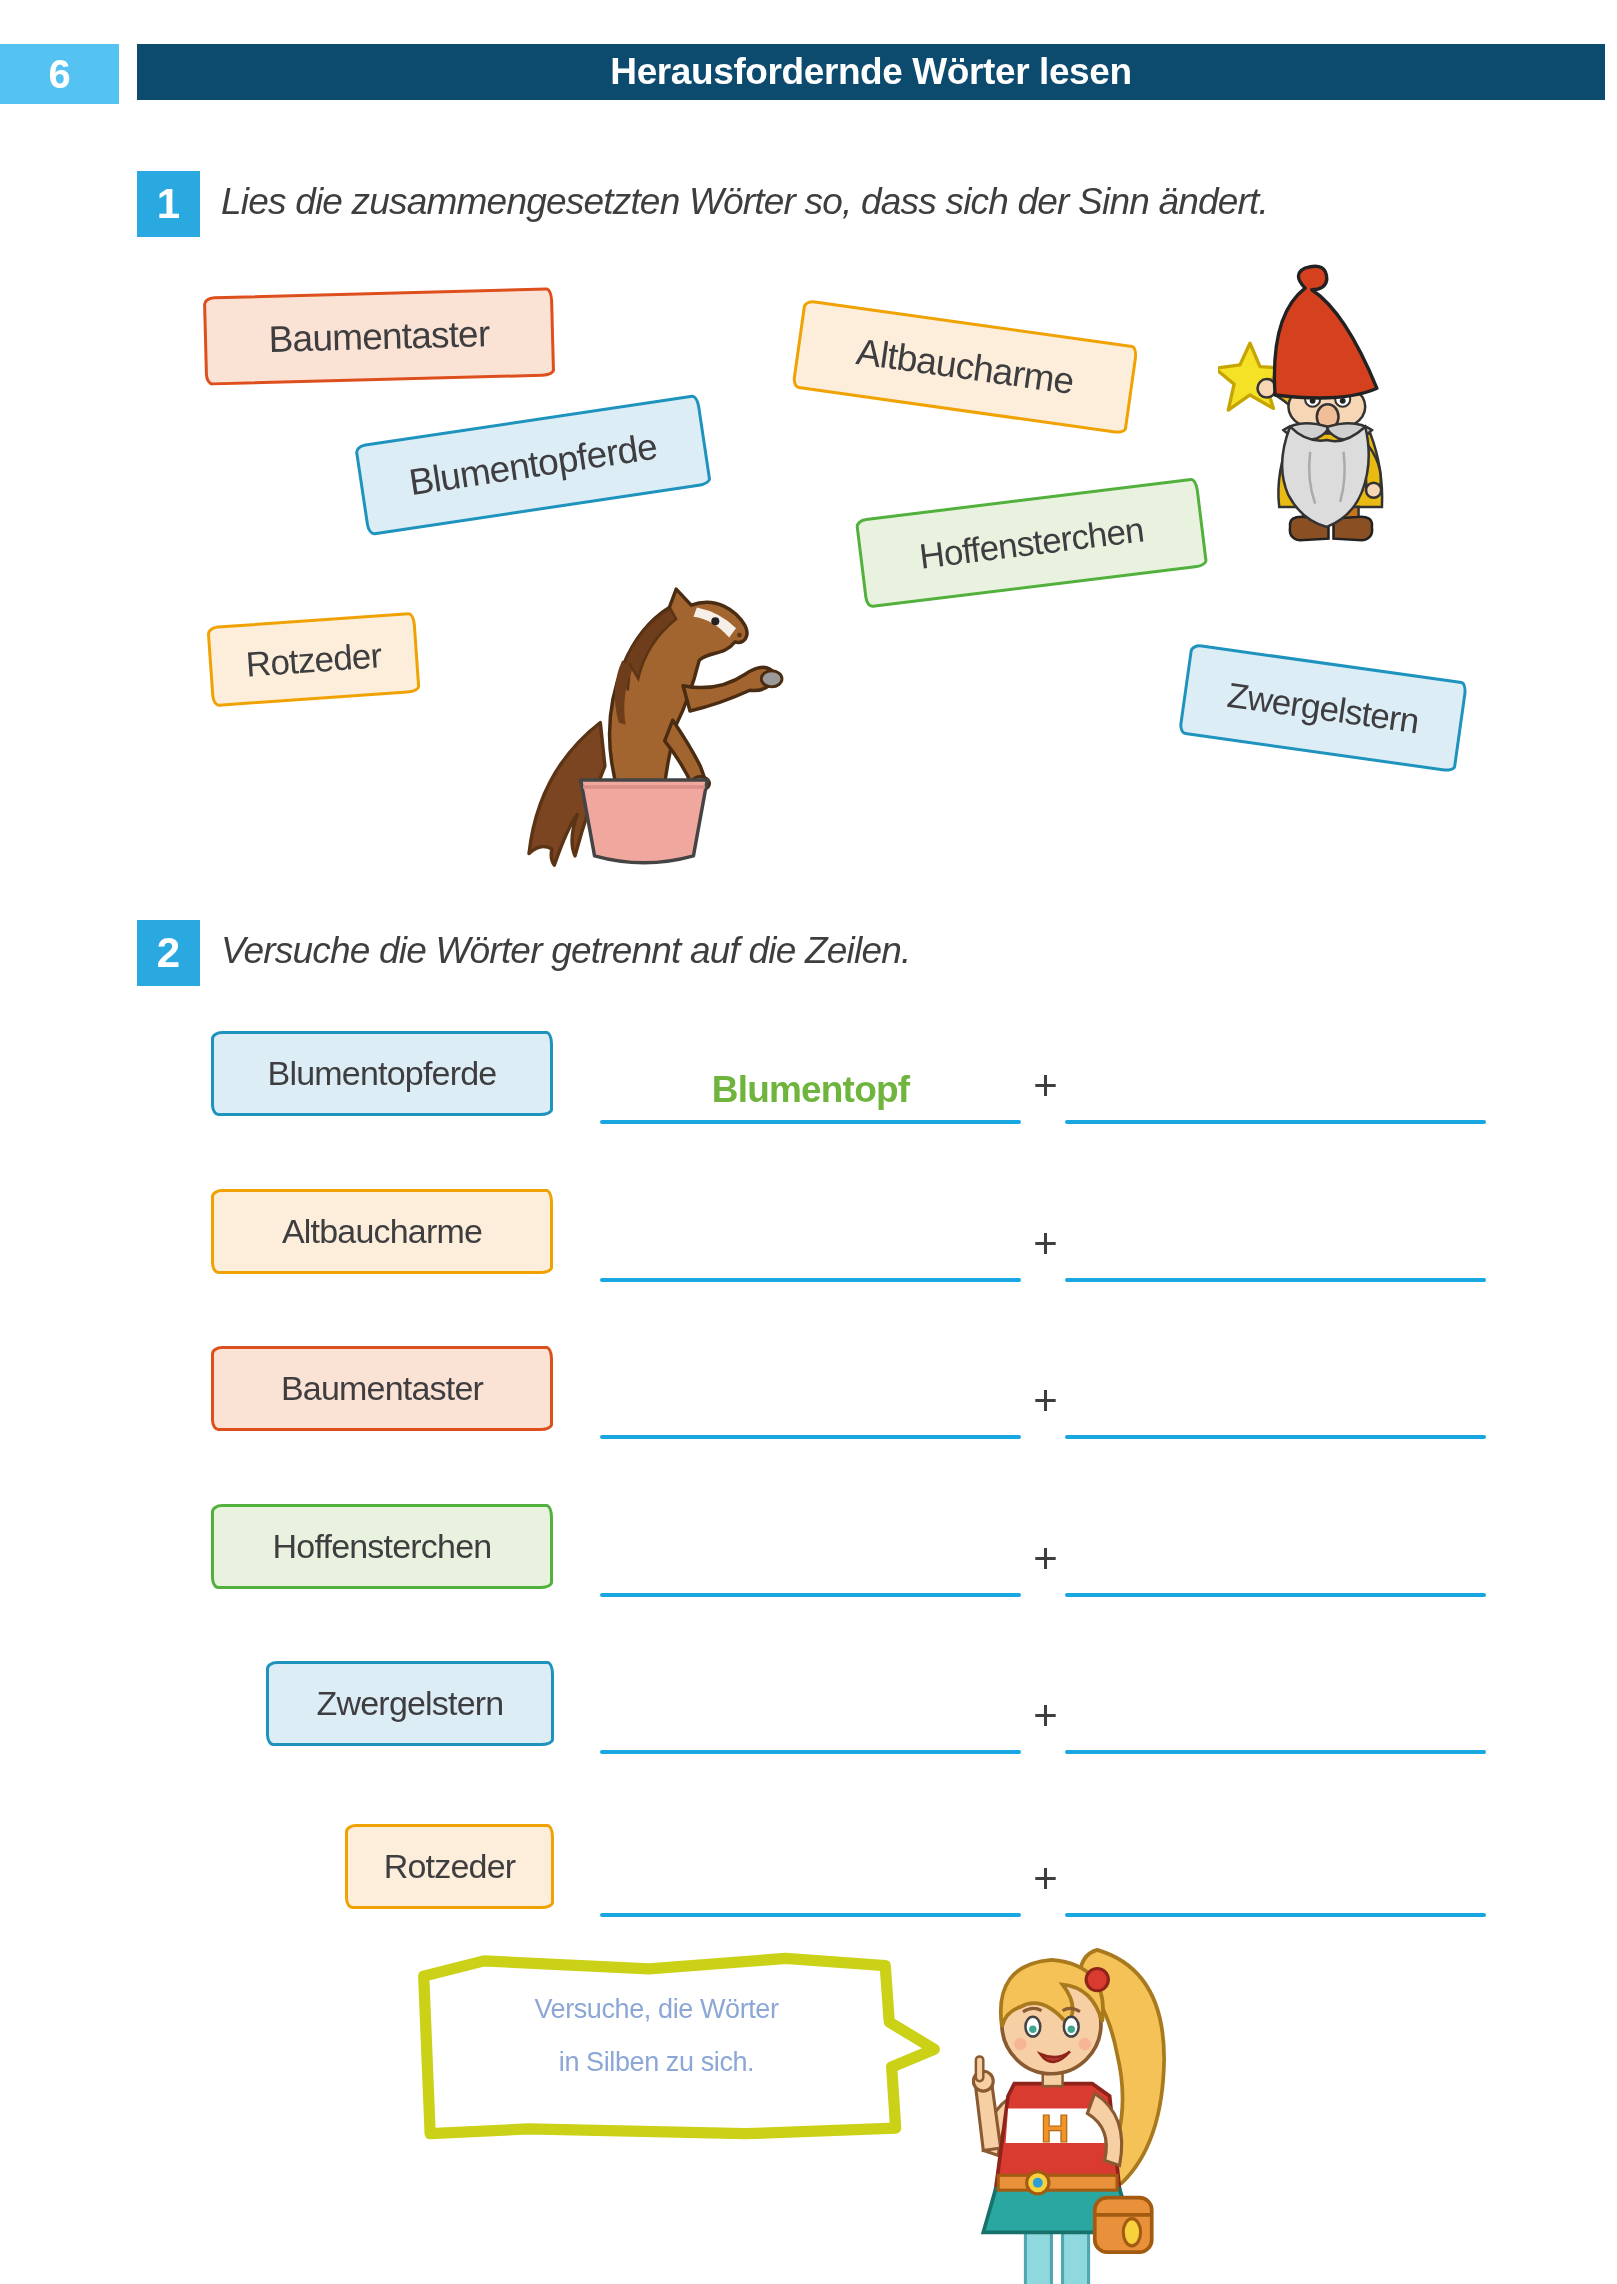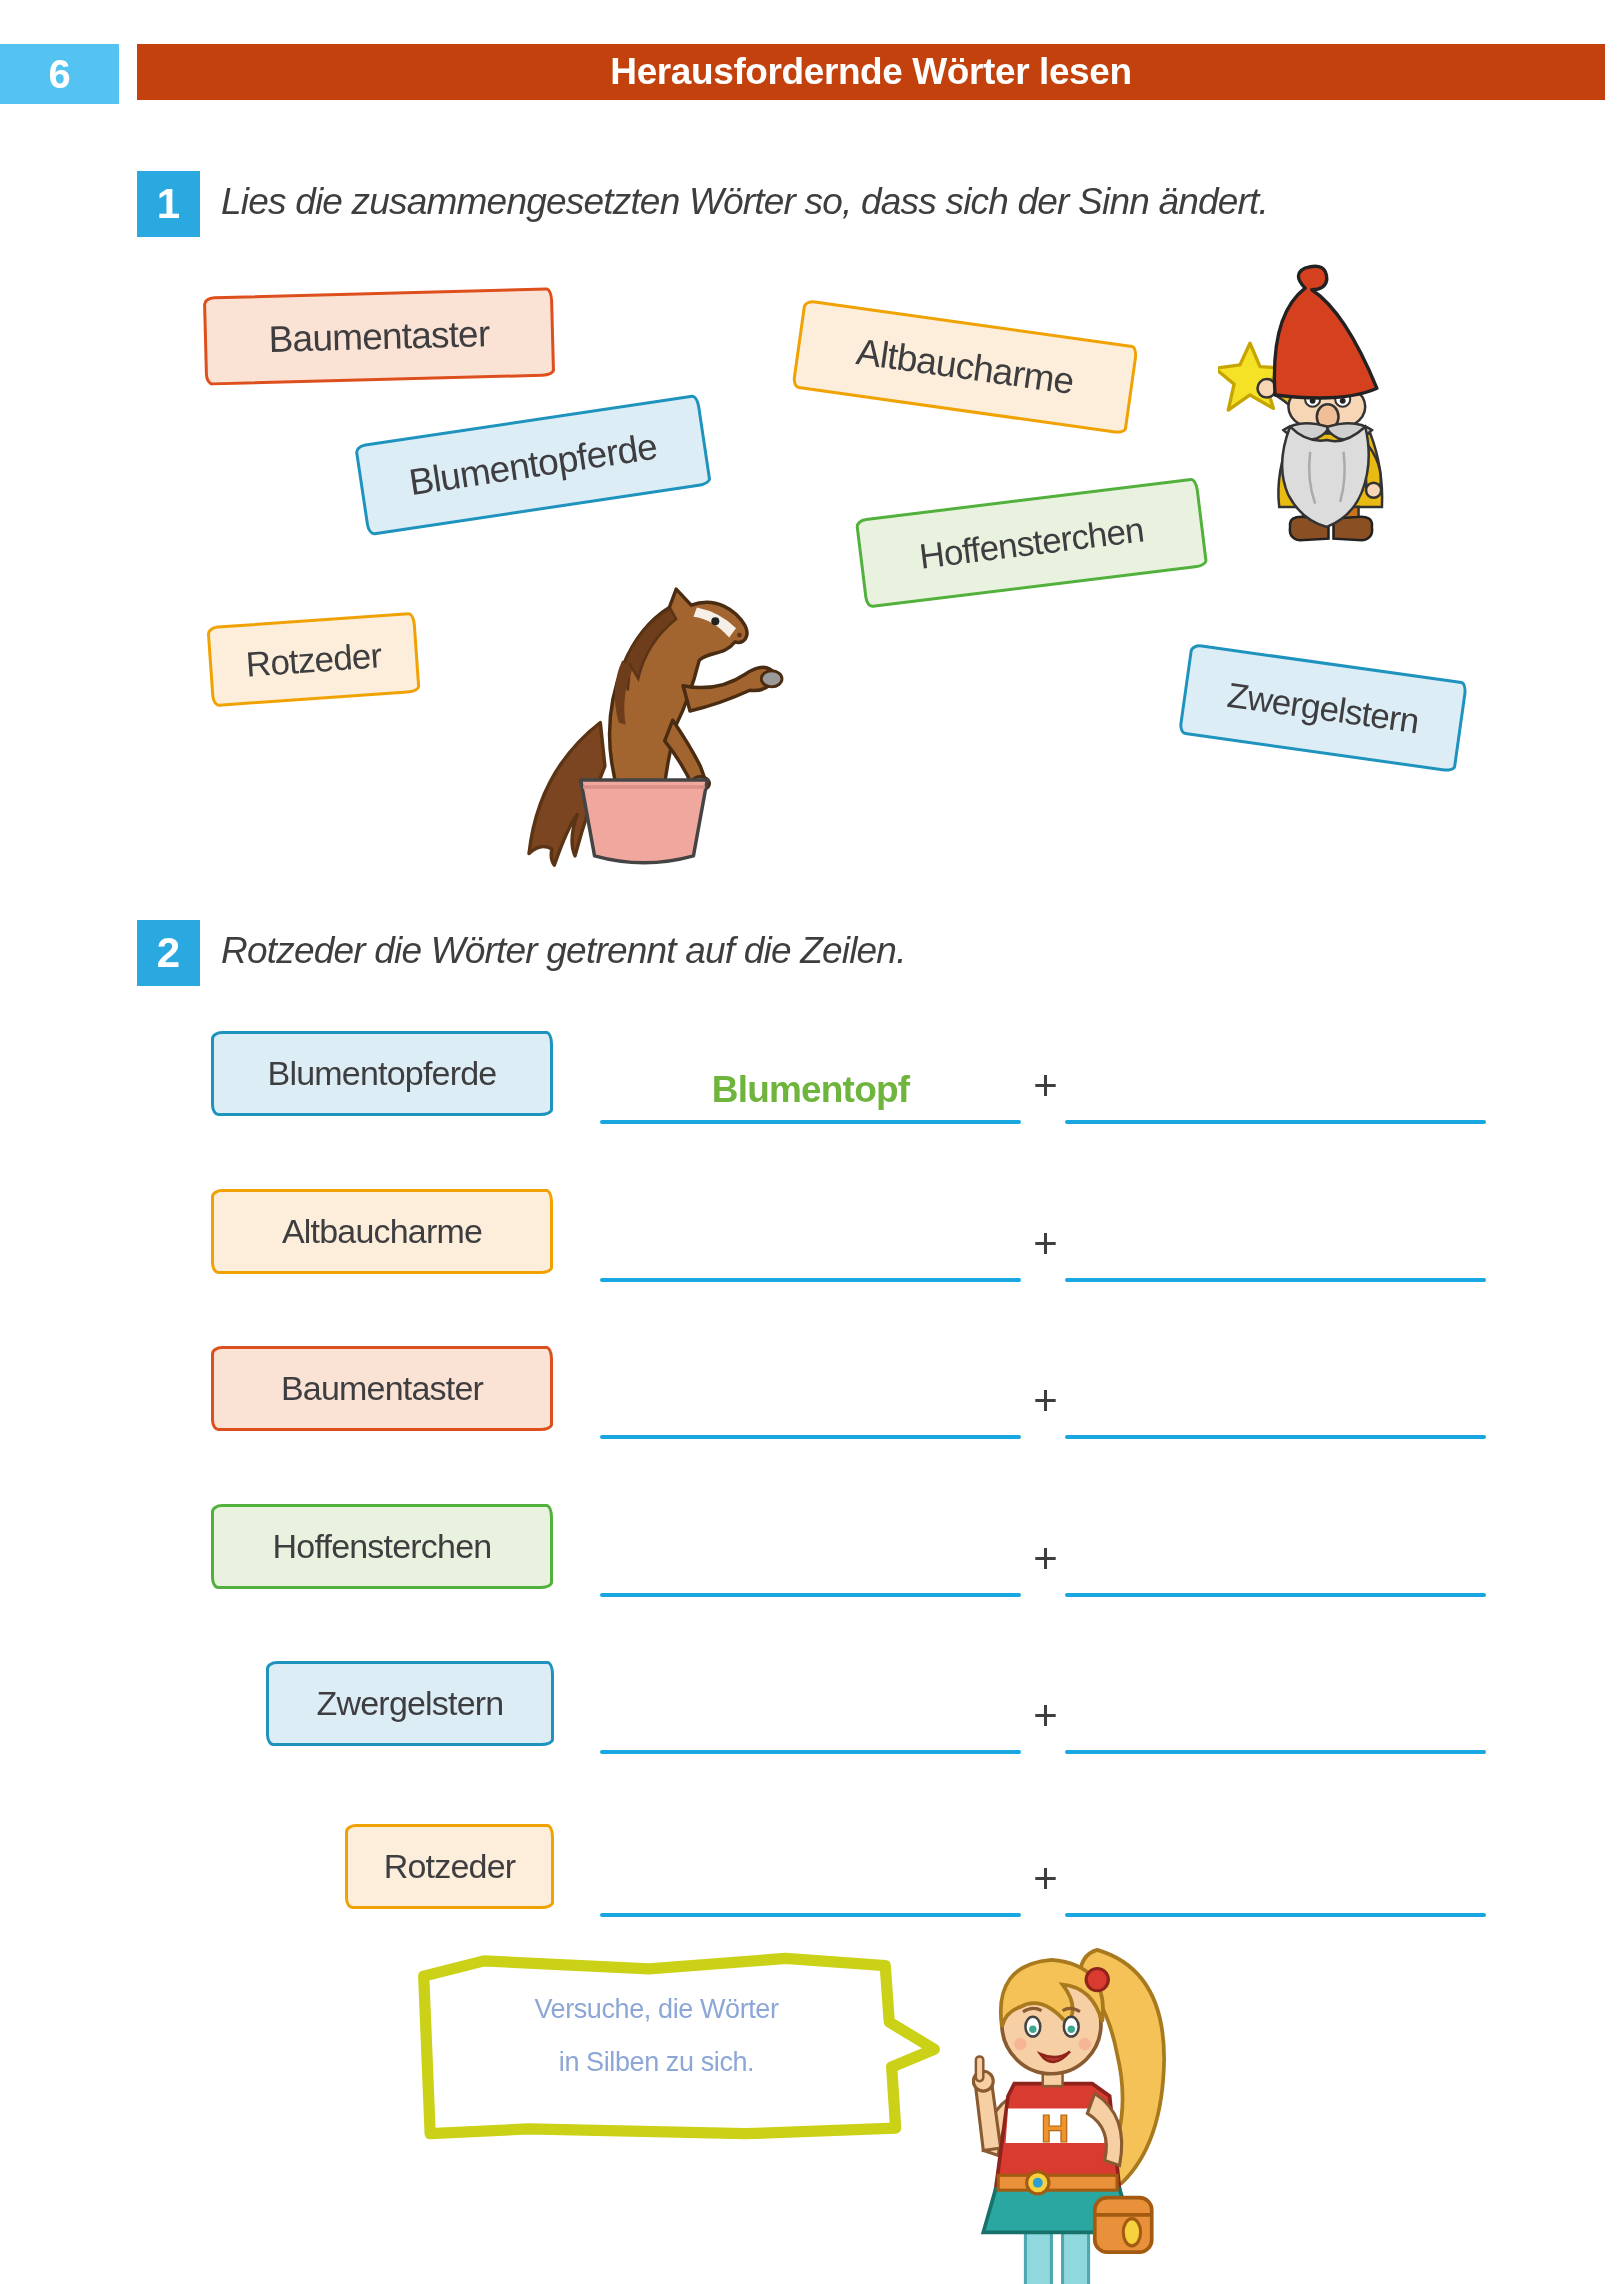--- a/index.html
+++ b/index.html
@@ -14,21 +14,21 @@
   }
   
   .page-tab{
     position:absolute;left:0;top:44px;width:119px;height:60px;
     background:#54C3F1;color:#fff;
     display:flex;align-items:center;justify-content:center;
     font-size:40px;font-weight:bold;
   }
   .header-bar{
     position:absolute;left:137px;top:44px;width:1468px;height:56px;
-    background:#c2410c;color:#fff;
+    background:#0c4a6e;color:#fff;
     display:flex;align-items:center;justify-content:center;
     font-size:37px;font-weight:bold;letter-spacing:-0.4px;
   }
   
   .task-head{position:absolute;left:137px;display:flex;align-items:flex-start;gap:21px;}
   .numbox{
     flex:0 0 auto;width:63px;height:66px;background:#29A9E0;color:#fff;
     display:flex;align-items:center;justify-content:center;
     font-size:42px;font-weight:bold;
   }
@@ -154,21 +154,21 @@
 
     <path d="M175,148 Q190,170 199,188 L204,202 L193,207 Q184,186 168,166 Z" fill="#A3652F" stroke="#4A2C12" stroke-width="3" stroke-linejoin="round"></path>
     <ellipse cx="199" cy="203" rx="8" ry="6" fill="#9A9A9A" stroke="#4A2C12" stroke-width="2.5"></ellipse>
 
     <path d="M95,200 L205,200 L193,266 Q150,278 107,266 Z" fill="#F0A89E" stroke="#444" stroke-width="3" stroke-linejoin="round"></path>
     <line x1="97" y1="206" x2="203" y2="206" stroke="#D98F85" stroke-width="3"></line>
   </svg>
 
   <div class="task-head" style="top:920px;">
     <div class="numbox">2</div>
-    <div class="instruction">Rotzeder die Wörter getrennt auf die Zeilen.</div>
+    <div class="instruction">Versuche die Wörter getrennt auf die Zeilen.</div>
   </div>
 
   <div class="row" style="top:1029px;">
     <div class="card card2 v-blue" style="left:74px;width:342px;">
       <span>Blumentopferde</span>
     </div>
     <div class="answer">Blumentopf</div>
     <div class="line line1"></div>
     <span class="plus">+</span>
     <div class="line line2"></div>

